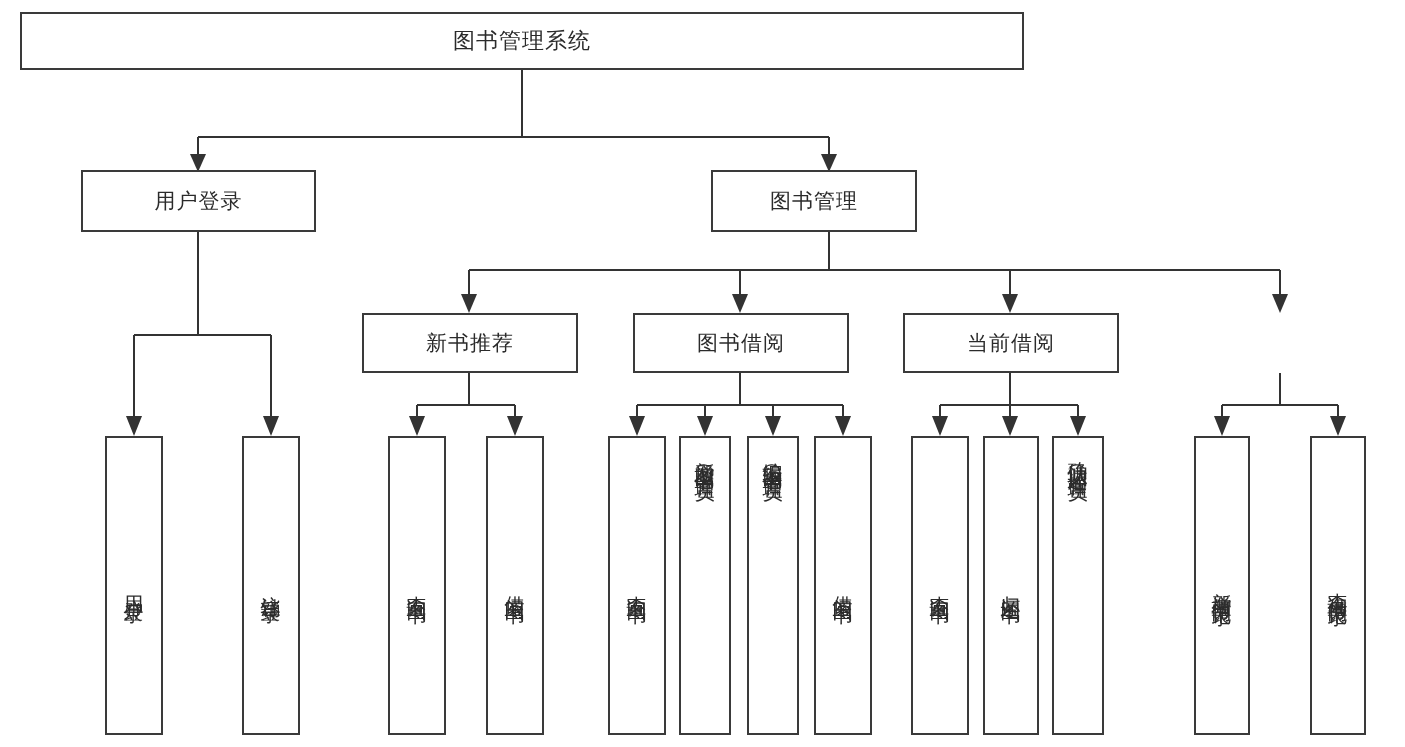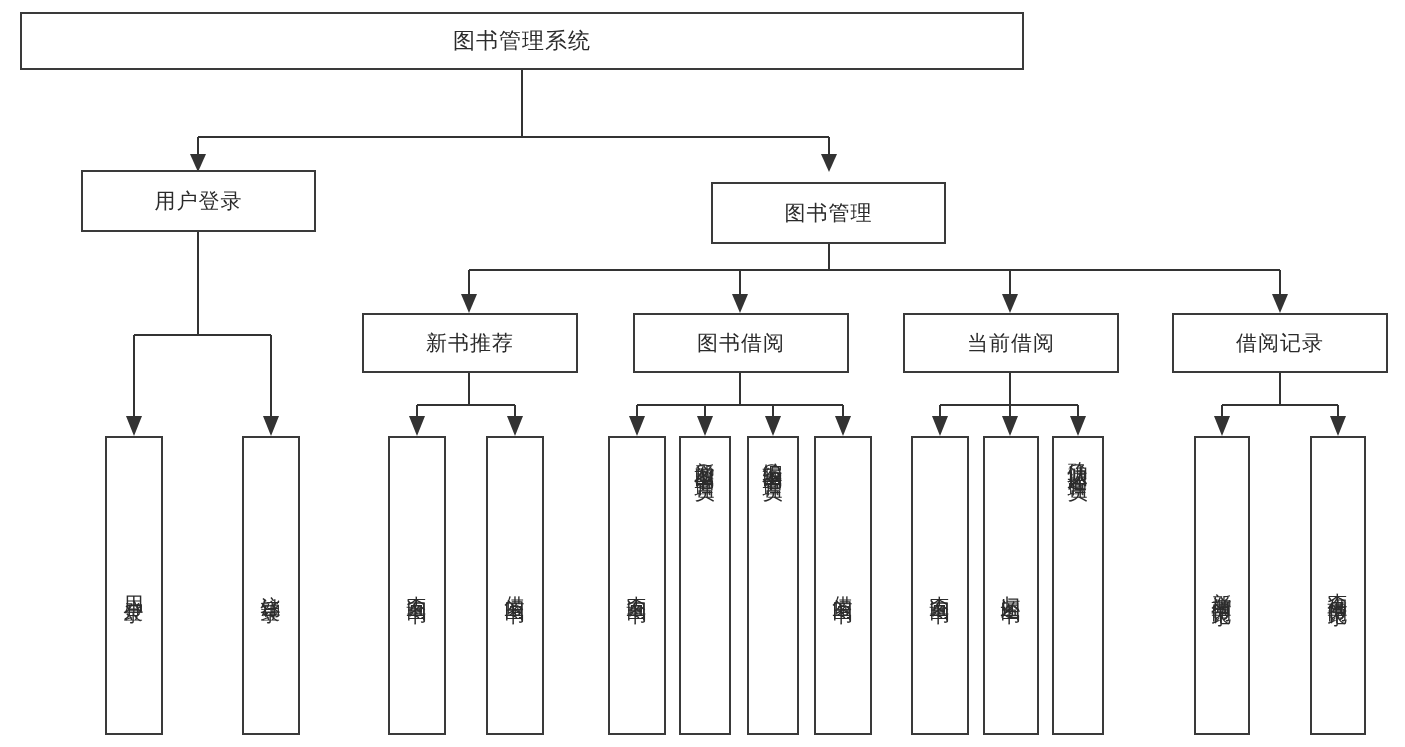--- a/index.html
+++ b/index.html
@@ -163,36 +163,33 @@
     <polygon class="arrowhead" points="1330,416 1346,416 1338,436"></polygon>
   </svg>
 
   <div class="node horiz root" style="left:20px; top:12px; width:1004px; height:58px;">
     <span class="label">图书管理系统</span>
   </div>
 
   <div class="node horiz" style="left:81px; top:170px; width:235px; height:62px;">
     <span class="label">用户登录</span>
   </div>
-  <div class="node horiz" style="left:711px; top:170px; width:235px; height:62px;margin-top:12px;">
+  <div class="node horiz" style="left:711px; top:170px; width:206px; height:62px;">
     <span class="label">图书管理</span>
   </div>
 
   <div class="node horiz" style="left:362px; top:313px; width:216px; height:60px;">
     <span class="label">新书推荐</span>
   </div>
   <div class="node horiz" style="left:633px; top:313px; width:216px; height:60px;">
     <span class="label">图书借阅</span>
   </div>
   <div class="node horiz" style="left:903px; top:313px; width:216px; height:60px;justify-content:center;">
     <span class="label">当前借阅</span>
   </div>
-  <div class="node horiz" style="left:1172px; top:313px; width:216px; height:60px;">
-    <span class="label">借阅记录</span>
-  </div>
 
   <div class="node leaf mid" style="left:105px; top:436px; width:58px; height:299px;">
     <span class="label">用户登录</span>
   </div>
   <div class="node leaf mid" style="left:242px; top:436px; width:58px; height:299px;">
     <span class="label">注销登录</span>
   </div>
 
   <div class="node leaf mid" style="left:388px; top:436px; width:58px; height:299px;">
     <span class="label">查询图书</span>

